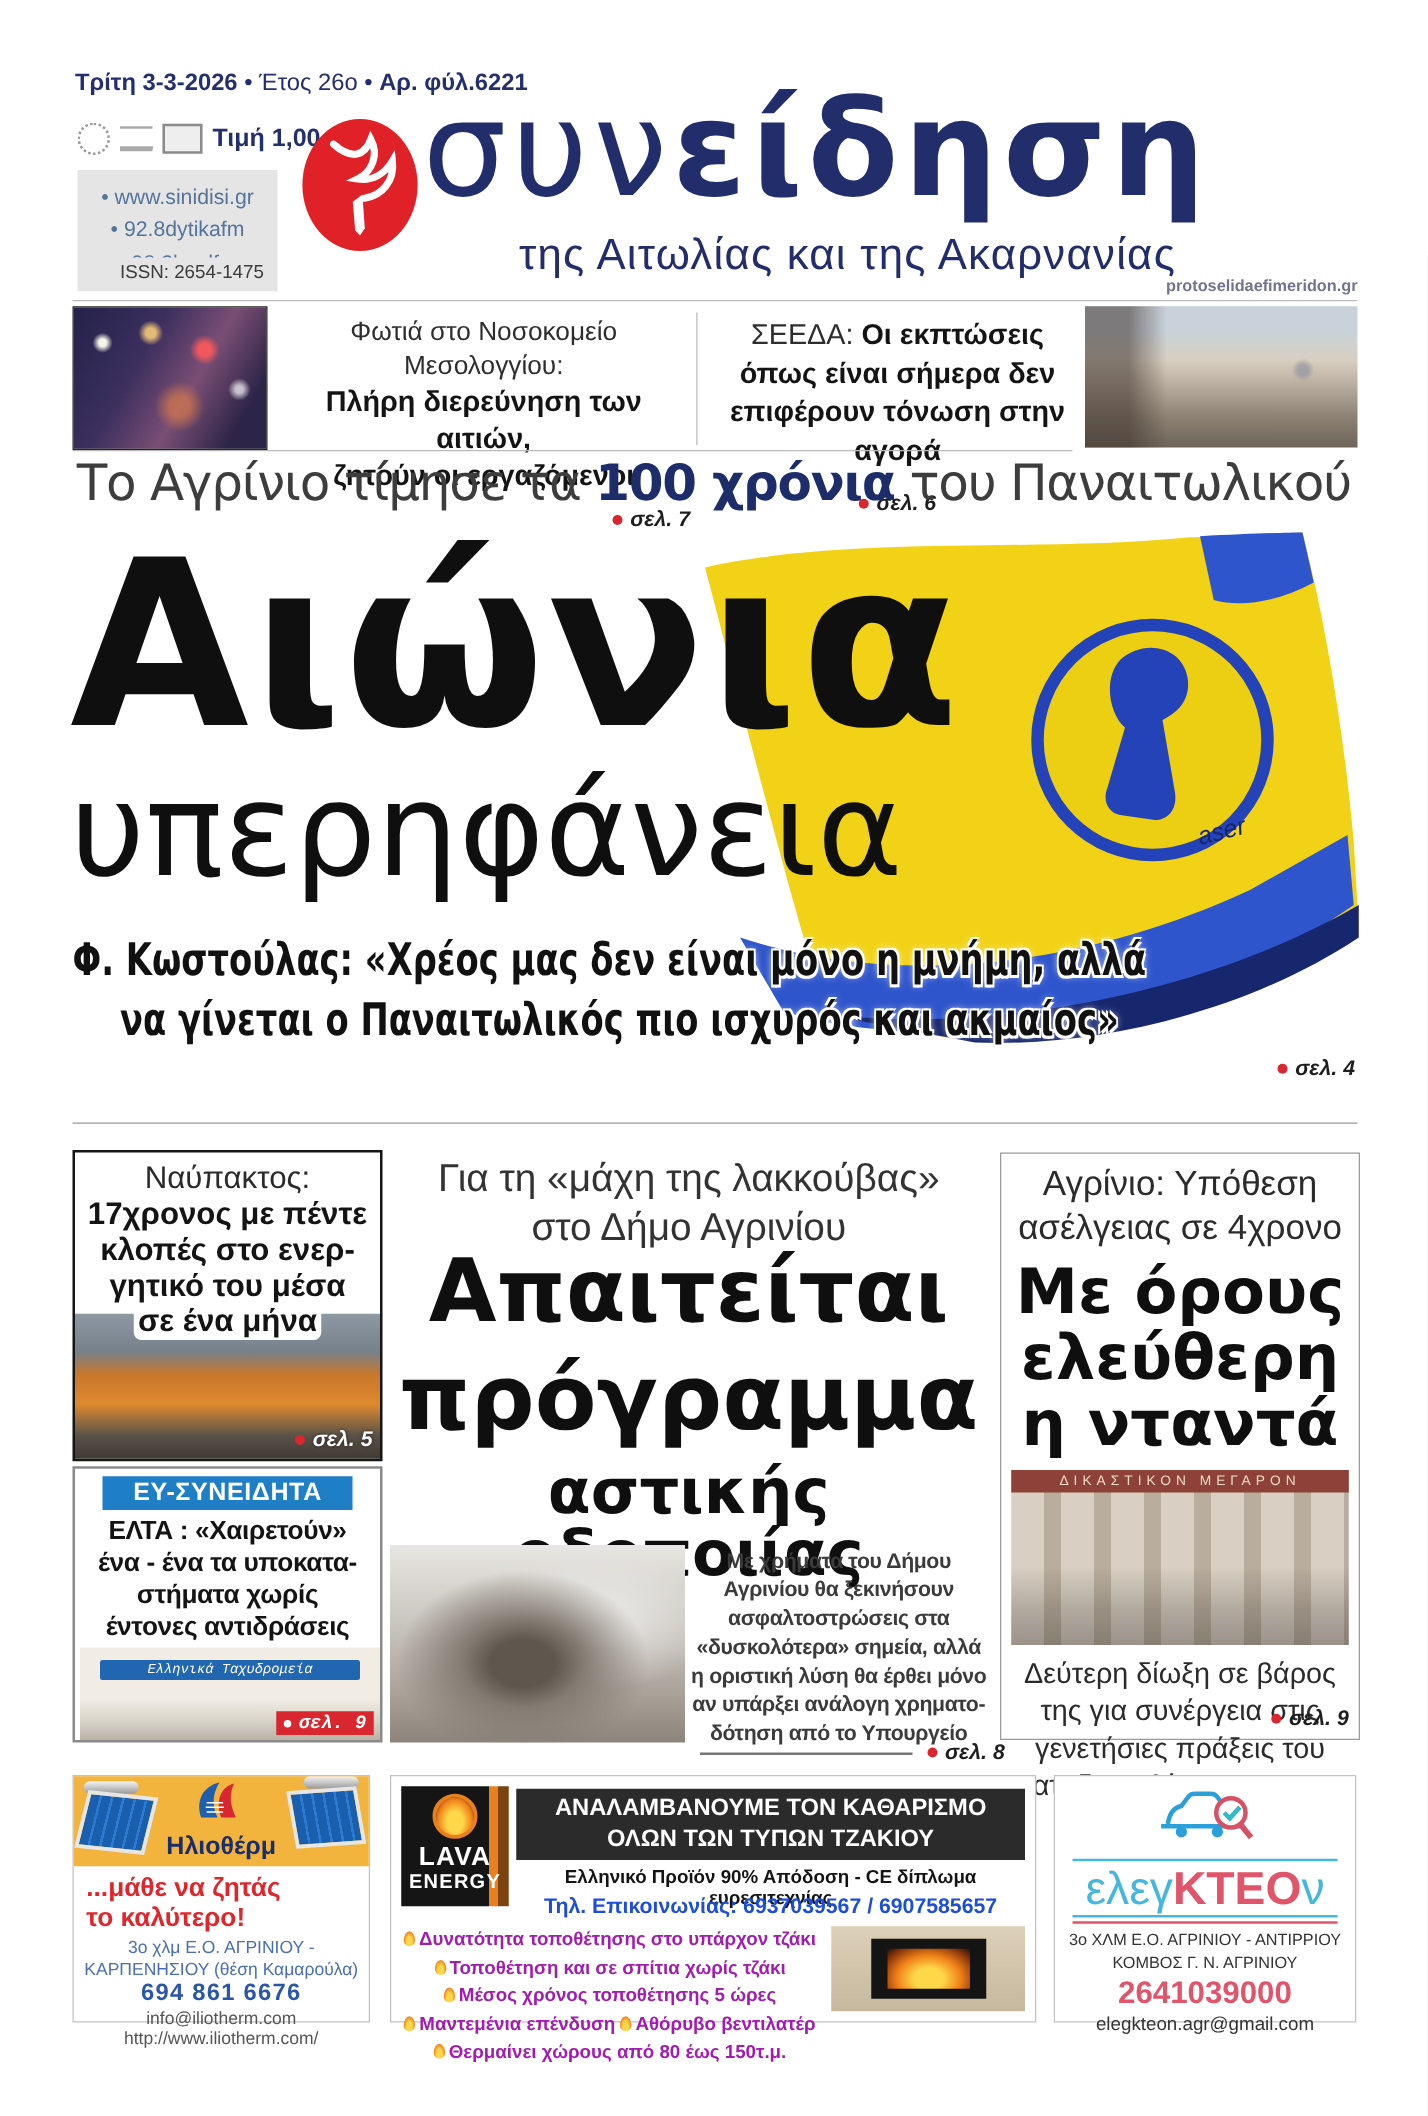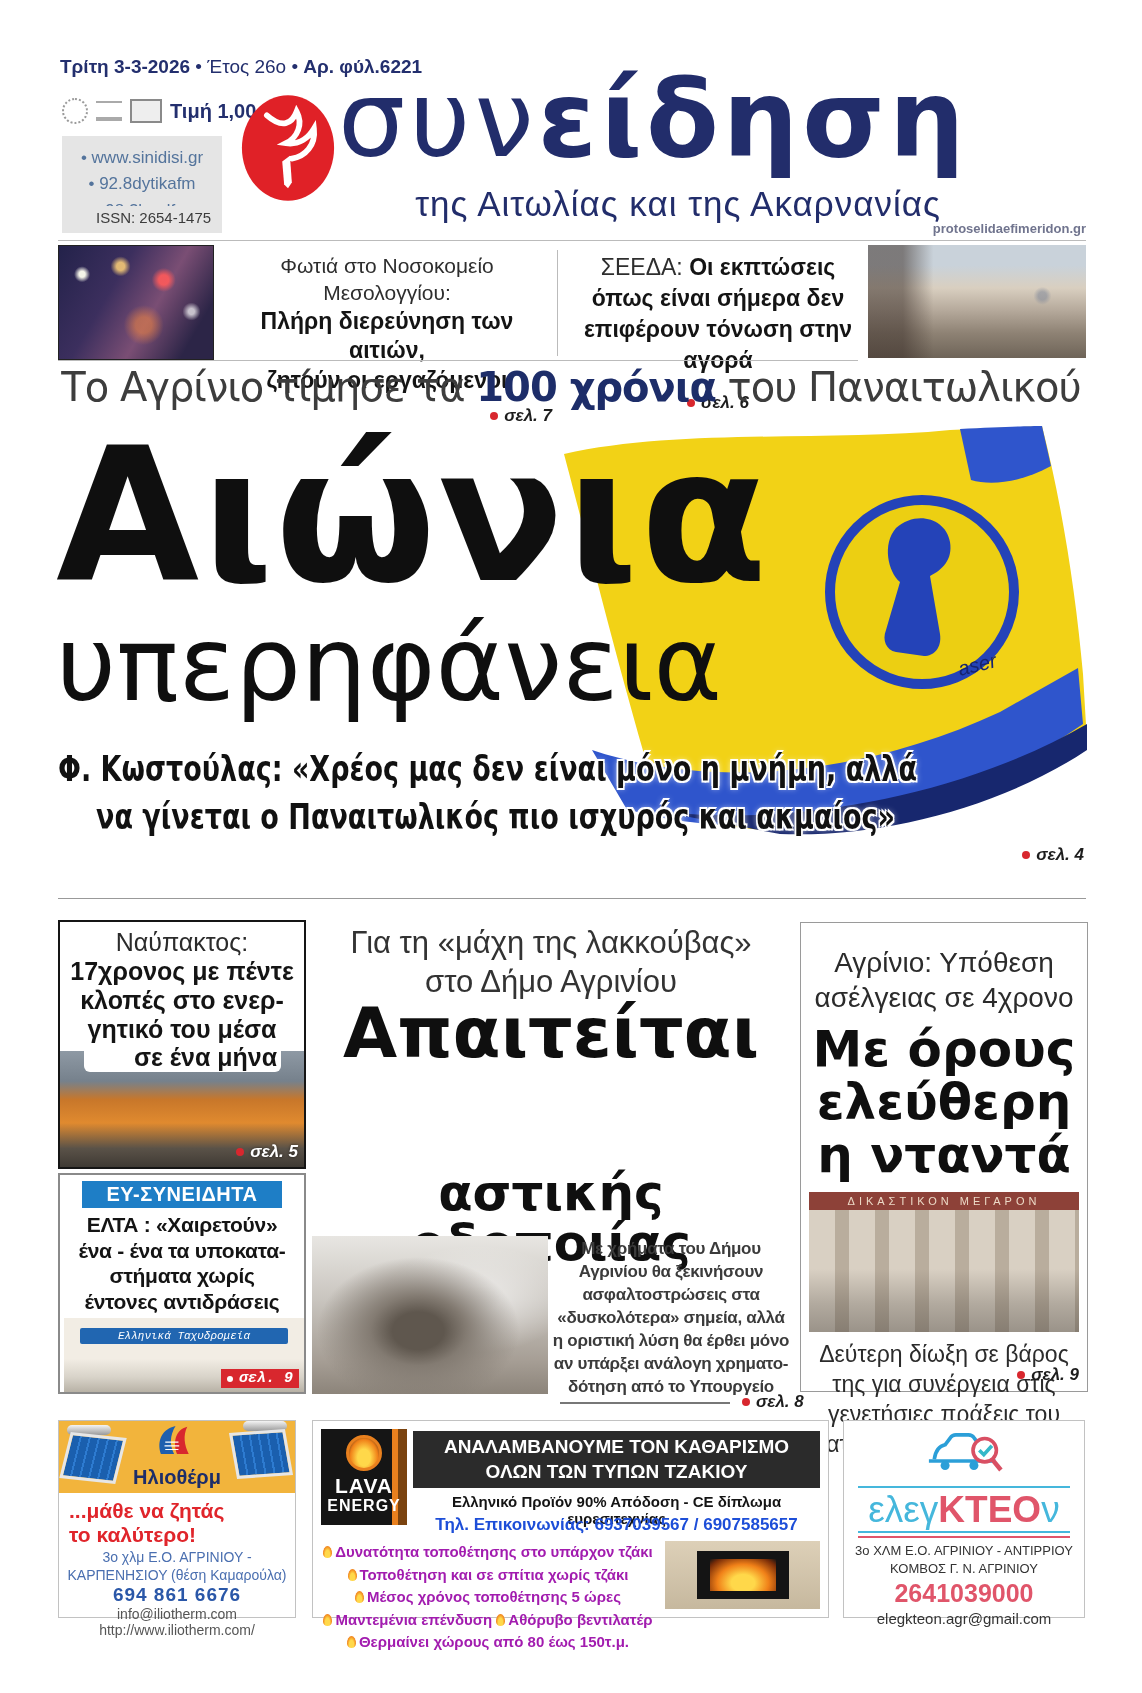--- a/index.html
+++ b/index.html
@@ -96,21 +96,21 @@
     background:
       radial-gradient(ellipse at 45% 60%, #5f574e 0 14%, #837b72 26%, transparent 55%),
       radial-gradient(ellipse at 70% 40%, rgba(255,255,255,.5) 0 10%, transparent 40%),
       linear-gradient(180deg,#e8e6e2,#c9c5bf 40%,#a79f96 78%,#8c847a);}
   .mid-body{left:552px;top:1238px;width:238px;text-align:center;font-size:17px;font-weight:bold;
             color:#3b3b3b;line-height:1.35;letter-spacing:-.3px;}
   .mid-pagerule{left:560px;top:1402px;width:170px;height:2px;background:#777;}
   .p8{left:742px;top:1392px;}
   
   .rbox{left:800px;top:922px;width:286px;height:468px;border:1px solid #9a9a9a;background:#fff;}
-  .rbox .kick{margin-top:22px;font-size:28px;color:#2b2b2b;text-align:center;line-height:1.25;}
+  .rbox .kick{margin-top:6px;font-size:28px;color:#2b2b2b;text-align:center;line-height:1.25;}
   .rbox .bl{font-size:50px;font-weight:bold;color:#0f0f0f;text-align:center;line-height:1.06;}
   .court-photo{position:relative;margin:10px 8px 8px;height:140px;
     background:
       linear-gradient(180deg, rgba(0,0,0,0) 0 55%, rgba(60,55,50,.25) 80%, rgba(60,55,50,.4)),
       repeating-linear-gradient(90deg,#d9d0c3 0 26px,#b9ad9d 26px 40px);}
   .court-band{position:absolute;left:0;right:0;top:0;background:#8d4138;color:#ecd9c6;
               font-size:11px;letter-spacing:4px;text-align:center;padding:3px 0;}
   .rbox .body{font-size:23px;color:#2b2b2b;text-align:center;line-height:1.3;margin-top:6px;}
   .p9r{position:absolute;right:8px;bottom:6px;}
   
@@ -263,21 +263,21 @@
       </span>
   </div>
 
   <div class="hairline" style="left:58px;top:898px;width:1028px;height:1px;background:#999"></div>
 
   <div class="abs box1">
     <div class="kick">Ναύπακτος:</div>
     <div class="bl">17χρονος με πέντε</div>
     <div class="bl">κλοπές στο ενερ-</div>
     <div class="bl">γητικό του μέσα</div>
-    <div class="bl" style="position:relative;z-index:2;background:#fff;width:150px;margin:0 auto;border-radius:6px;padding-left:47px;">σε ένα μήνα</div>
+    <div class="bl" style="position:relative;z-index:2;background:#fff;width:150px;margin:0 auto;border-radius:6px;">σε ένα μήνα</div>
     <div class="theft-photo">
       <span class="pageref white">
           <span class="dot"></span>
           <span>σελ. 5</span>
         </span>
     </div>
   </div>
 
   <div class="abs box2">
     <div class="band">ΕΥ-ΣΥΝΕΙΔΗΤΑ</div>
@@ -292,20 +292,21 @@
           <span>σελ. 9</span>
         </span>
     </div>
   </div>
 
   <div class="abs mid-kicker">
     <div>Για τη «μάχη της λακκούβας»</div>
     <div>στο Δήμο Αγρινίου</div>
   </div>
   <div class="abs mid-h mh1 hl">Απαιτείται</div>
+  <div class="abs mid-h mh2 hl">πρόγραμμα</div>
   <div class="abs mid-h mh3 hl">αστικής οδοποιίας</div>
   <div class="abs photo pothole-photo"></div>
   <div class="abs mid-body">
     <div>Με χρήματα του Δήμου</div>
     <div>Αγρινίου θα ξεκινήσουν</div>
     <div>ασφαλτοστρώσεις στα</div>
     <div>«δυσκολότερα» σημεία, αλλά</div>
     <div>η οριστική λύση θα έρθει μόνο</div>
     <div>αν υπάρξει ανάλογη χρηματο-</div>
     <div>δότηση από το Υπουργείο</div>

